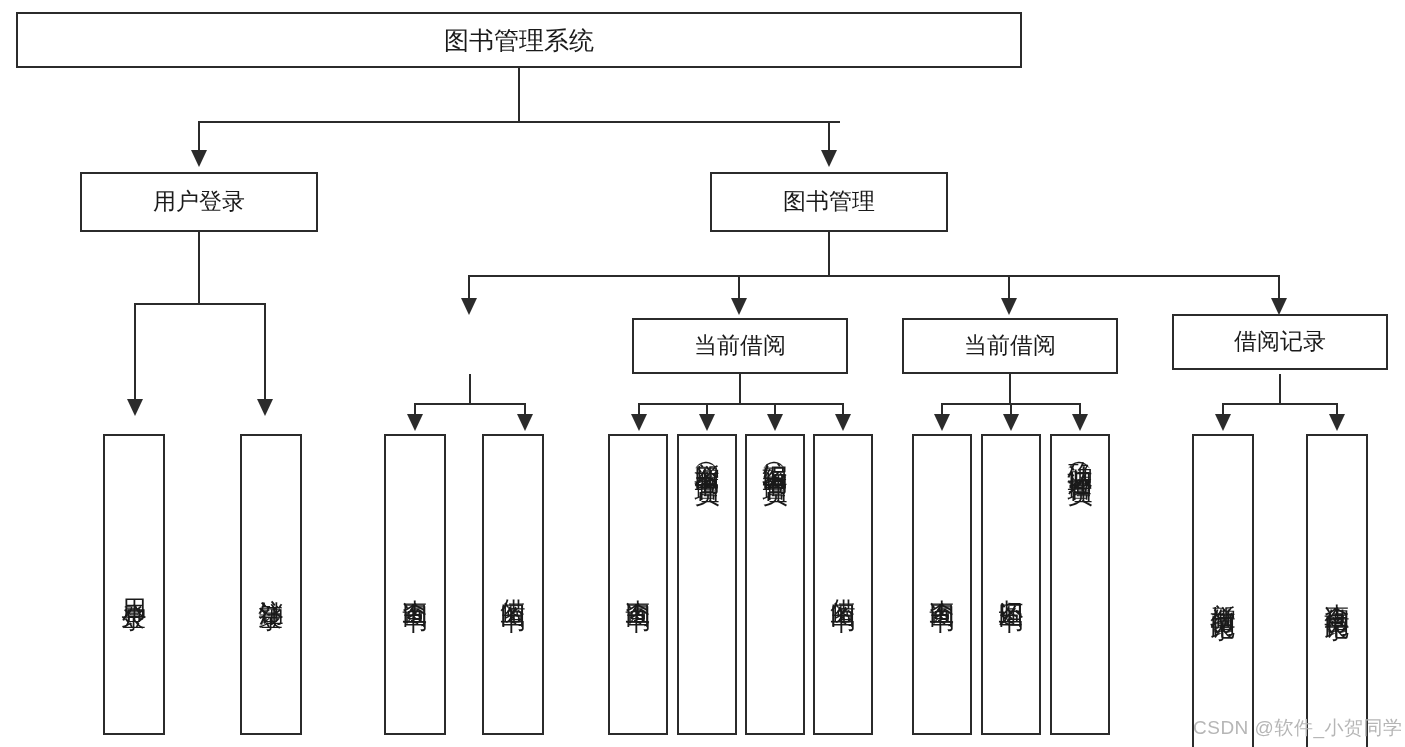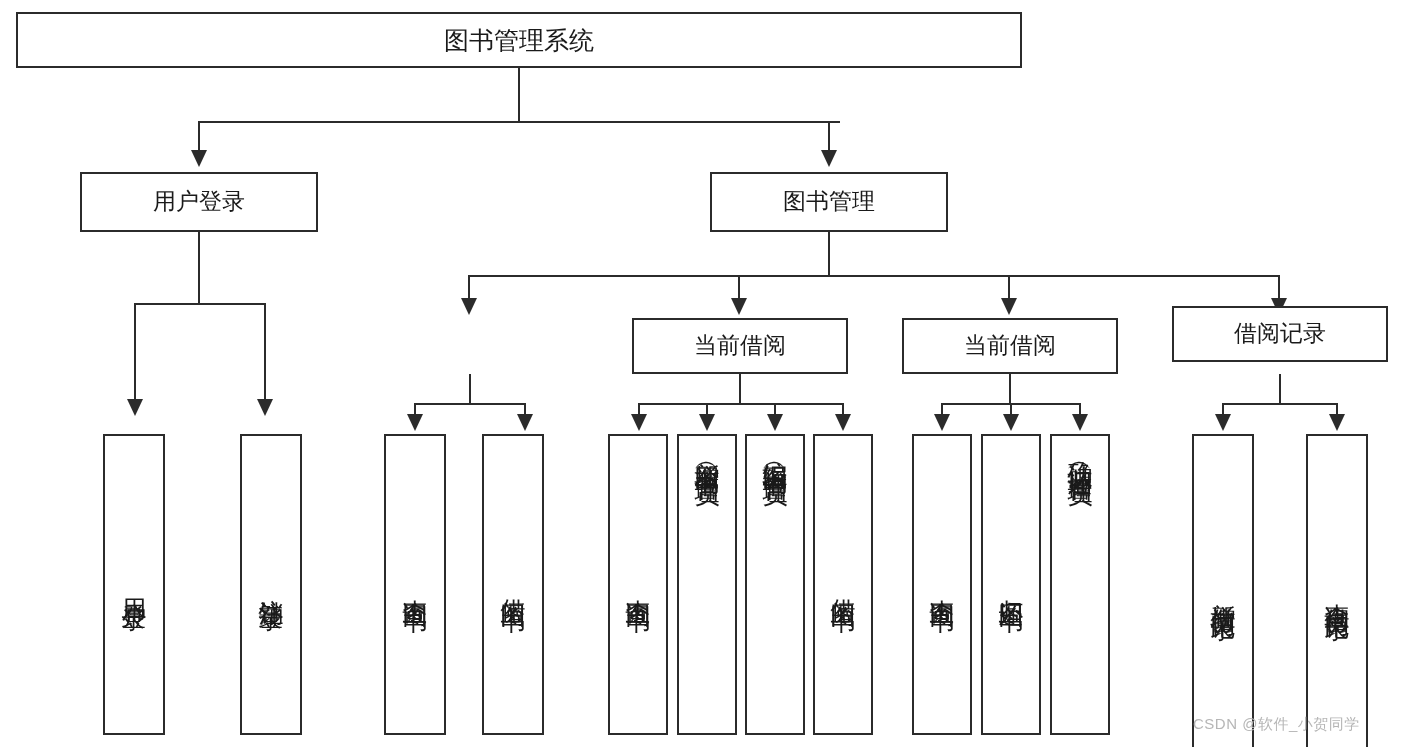--- a/index.html
+++ b/index.html
@@ -57,21 +57,21 @@
     position:absolute;
     width:0;height:0;
     border-left:8px solid transparent;
     border-right:8px solid transparent;
     border-top:17px solid #2b2b2b;
   }
 
   
   #watermark{
     position:absolute;
-    font-size:15px;
+    font-size:19px;
     color:#b6b6b6;
     white-space:nowrap;
     letter-spacing:0.5px;
     pointer-events:none;
   }
 </style>
 </head>
 <body>
 
 <div id="canvas">
@@ -113,21 +113,21 @@
   <div class="arrow" style="left:1001px;top:298px;"></div>
   <div class="ln vln" style="left:1278px;top:275px;width:2px;height:27px;"></div>
   <div class="arrow" style="left:1271px;top:298px;"></div>
 
   <div class="node lvl3" style="left:632px;top:318px;width:216px;height:56px;">
     <span>当前借阅</span>
   </div>
   <div class="node lvl3" style="left:902px;top:318px;width:216px;height:56px;">
     <span>当前借阅</span>
   </div>
-  <div class="node lvl3" style="left:1172px;top:306px;width:216px;height:56px;">
+  <div class="node lvl3" style="left:1172px;top:314px;width:216px;height:56px;">
     <span>借阅记录</span>
   </div>
 
   <div class="ln vln" style="left:469px;top:374px;width:2px;height:29px;"></div>
   <div class="ln hln" style="left:414px;top:403px;width:112px;height:2px;"></div>
   <div class="ln vln" style="left:414px;top:403px;width:2px;height:18px;"></div>
   <div class="arrow" style="left:407px;top:414px;"></div>
   <div class="ln vln" style="left:524px;top:403px;width:2px;height:18px;"></div>
   <div class="arrow" style="left:517px;top:414px;"></div>
 

